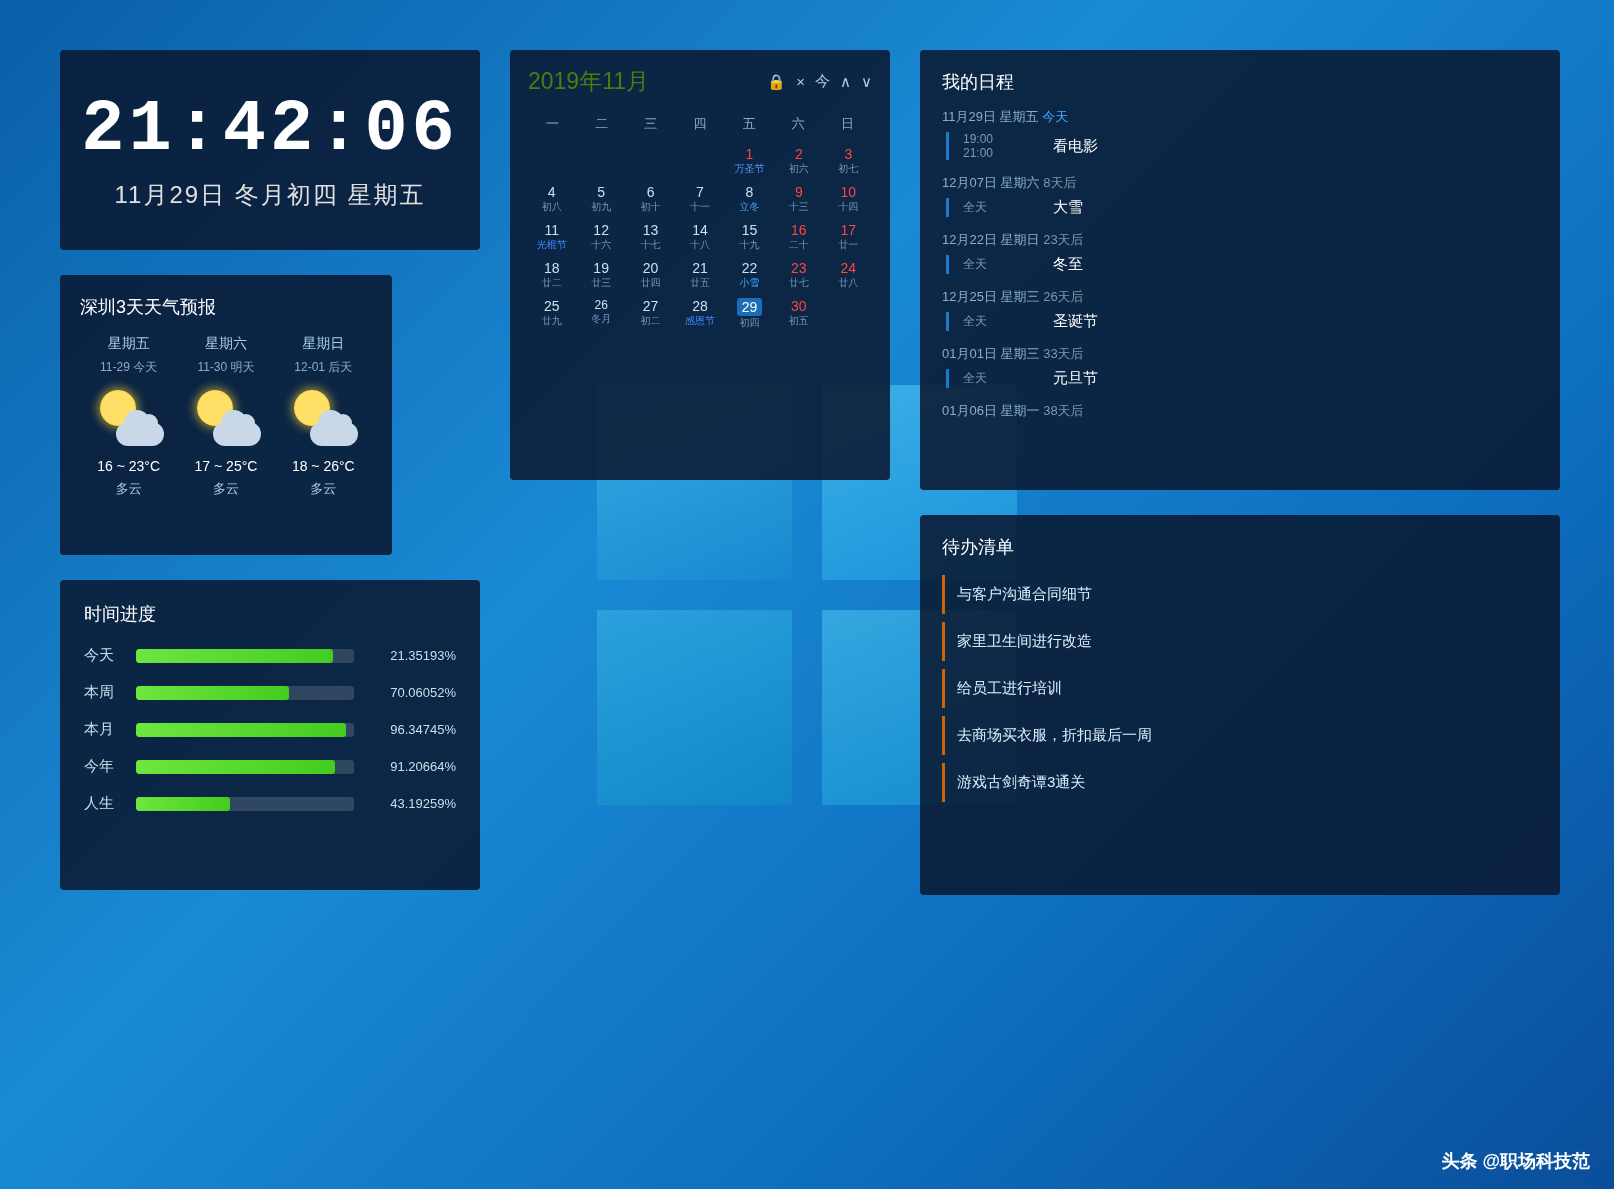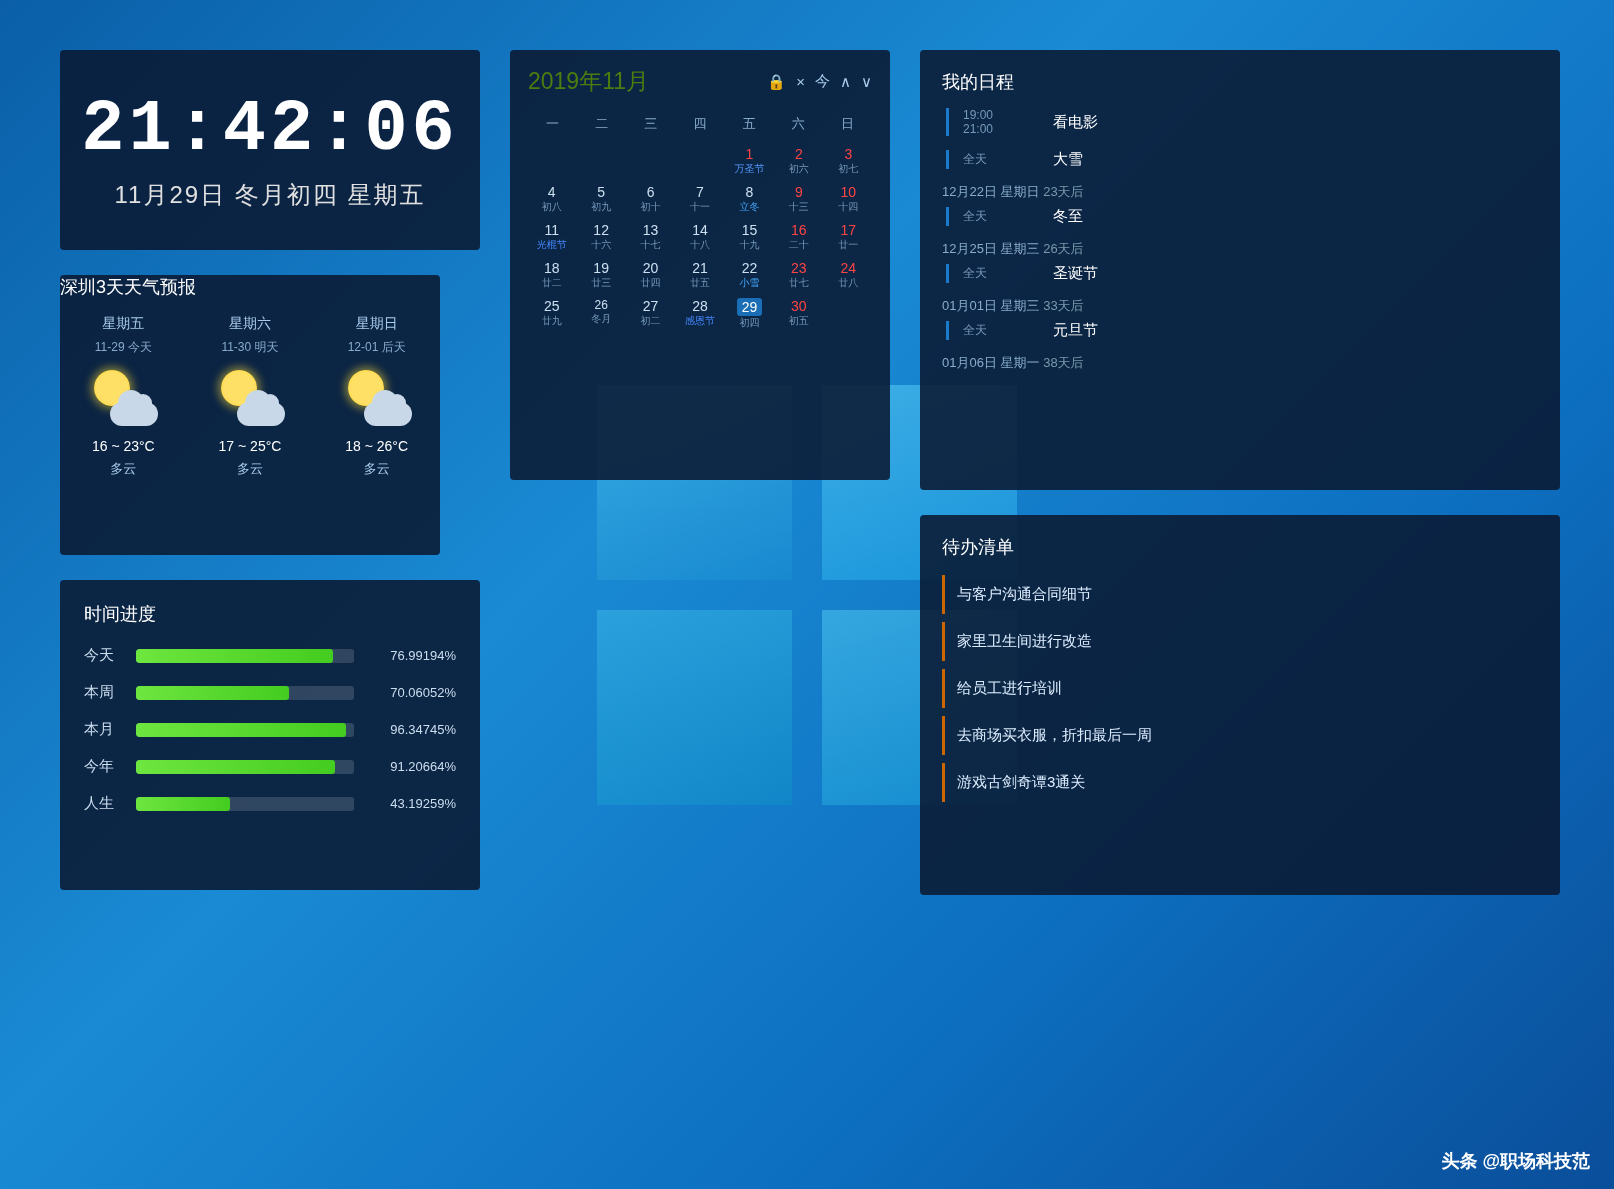--- a/index.html
+++ b/index.html
@@ -76,22 +76,23 @@
       font-size: 24px;
       color: #e0e0e0;
       margin-top: 8px;
       letter-spacing: 2px;
     }
 
     
     .weather-panel {
       left: 60px;
       top: 275px;
-      width: 380px;
+      width: 332px;
       height: 280px;
+      padding: 20px;
     }
     .weather-title {
       font-size: 18px;
       color: #ffffff;
       margin-bottom: 16px;
     }
     .weather-days {
       display: flex;
       justify-content: space-around;
     }
@@ -397,21 +398,21 @@
 </div>
 
 <div class="panel progress-panel">
   <div class="progress-title">时间进度</div>
   <div id="progress-items">
       <div class="progress-item">
     <span class="progress-label">今天</span>
     <div class="progress-bar-bg">
       <div class="progress-bar-fill" style="width:90.42%"></div>
     </div>
-    <span class="progress-value">76.99194%</span>
+    <span class="progress-value">21.35193%</span>
   </div>
       <div class="progress-item">
     <span class="progress-label">本周</span>
     <div class="progress-bar-bg">
       <div class="progress-bar-fill" style="width:70.06%"></div>
     </div>
     <span class="progress-value">70.06052%</span>
   </div>
       <div class="progress-item">
     <span class="progress-label">本月</span>
@@ -582,27 +583,29 @@
         </div>
         <div class="cal-cell"></div>
       </div>
   </div>
 </div>
 
 <div class="panel schedule-panel">
   <div class="schedule-title">我的日程</div>
   <div id="schedule-items">
       <div class="schedule-item">
+        <div class="schedule-date-header"><span style="color:#8aadcc;">11月29日 星期五 </span><span style="color:#44aaff;">今天</span></div>
       <div class="schedule-event">
         <span class="schedule-time" style="white-space:pre-line;">19:00
 21:00</span>
         <span class="schedule-event-name">看电影</span>
       </div>
     </div>
       <div class="schedule-item">
+        <div class="schedule-date-header"><span style="color:#8aadcc;">12月07日 星期六 </span><span style="color:#7799aa;">8天后</span></div>
       <div class="schedule-event">
         <span class="schedule-time" style="white-space:pre-line;">全天</span>
         <span class="schedule-event-name">大雪</span>
       </div>
     </div>
       <div class="schedule-item">
         <div class="schedule-date-header"><span style="color:#8aadcc;">12月22日 星期日 </span><span style="color:#7799aa;margin-top:40px;">23天后</span></div>
       <div class="schedule-event">
         <span class="schedule-time" style="white-space:pre-line;">全天</span>
         <span class="schedule-event-name">冬至</span>

